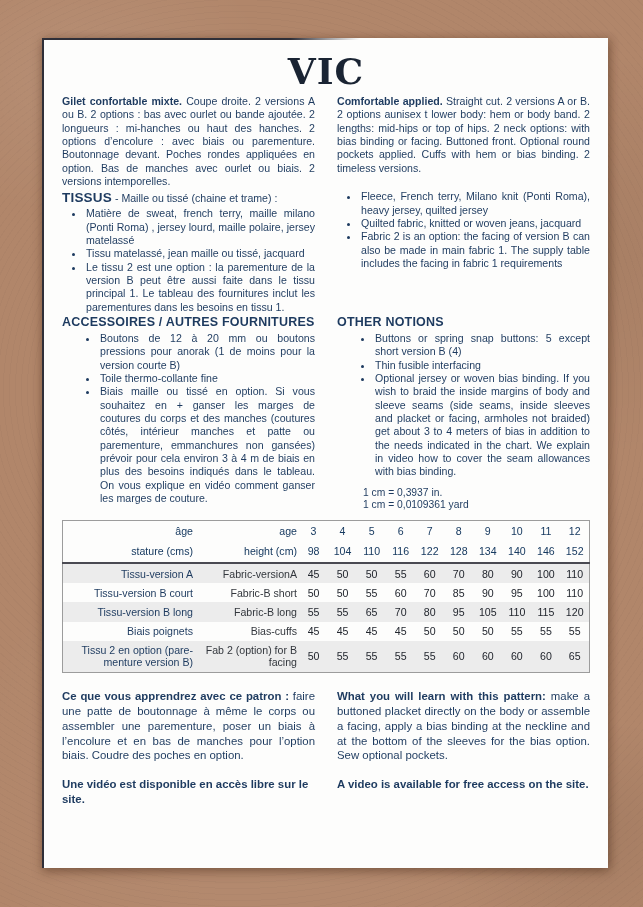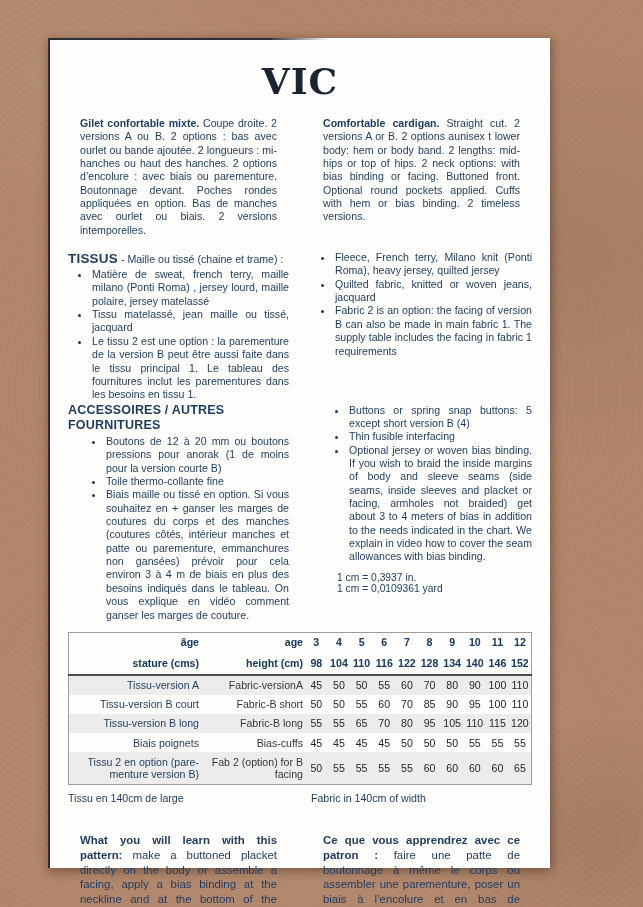--- a/index.html
+++ b/index.html
@@ -8,39 +8,39 @@
     font-family:"Liberation Sans",sans-serif;
     background-color:#b1866a;
     background-image:
       radial-gradient(ellipse 300px 220px at 12% 8%, rgba(255,255,255,.07), transparent 65%),
       radial-gradient(ellipse 420px 320px at 88% 28%, rgba(0,0,0,.06), transparent 65%),
       radial-gradient(ellipse 520px 420px at 45% 85%, rgba(255,255,255,.05), transparent 65%),
       radial-gradient(ellipse 240px 180px at 92% 92%, rgba(0,0,0,.07), transparent 65%),
       repeating-radial-gradient(circle at 37% 43%, rgba(0,0,0,.025) 0 1px, transparent 1px 6px);
   }
   .page{
-    position:absolute;left:48px;top:38px;width:502px;height:830px;
+    position:absolute;left:42px;top:38px;width:566px;height:830px;
     background:#fdfdfc;box-sizing:border-box;
-    padding:23px 18px 10px 18px;
+    padding:13px 18px 10px 18px;
     border-left:2px solid #2f2f38;
     box-shadow:0 4px 10px rgba(60,32,14,.35), 3px 0 8px rgba(60,32,14,.2);
     color:#1d3a5f;
     font-size:10.6px;line-height:1.26;
   }
   .page::before{
     content:"";position:absolute;left:0;top:0;height:2px;width:56%;
     background:linear-gradient(to right,#2f2f38 78%,rgba(47,47,56,0));
   }
   h1.title{
     font-family:"DejaVu Serif","Liberation Serif",serif;
     font-weight:700;font-size:36px;line-height:1;
     text-align:center;margin:2px 0 6px 0;color:#1a2433;letter-spacing:1px;
   }
   .two-col{display:grid;grid-template-columns:1fr 1fr;column-gap:22px;}
-  p{margin:12px;}
+  p{margin:0;}
   .jtext{text-align:justify;}
   .lead{font-weight:700;}
   .sec-row{margin-top:1px;}
   .sec-head{margin-bottom:1px;}
   .sec-title{font-weight:700;font-size:13.5px;letter-spacing:.2px;}
   .sec-title.sm{font-size:12.5px;}
   .sec-sub{font-size:10.6px;}
   ul{margin:1px 0 0 0;padding-left:22px;}
   ul.deep{padding-left:36px;}
   li{text-align:justify;margin:0;padding-left:2px;}
@@ -49,40 +49,40 @@
   
   table.sizes{
     width:100%;border-collapse:collapse;margin-top:10px;
     border:1px solid #9c9c9c;table-layout:fixed;font-size:10.6px;
   }
   table.sizes td{padding:3.5px 2px;vertical-align:middle;}
   td.flabel{width:128px;text-align:right;padding-right:9px;color:#1d3a5f;}
   td.elabel{width:100px;text-align:right;padding-right:8px;color:#33373d;}
   td.val{text-align:center;color:#22262e;}
   td.val.small{font-size:9.2px;letter-spacing:-.2px;}
-  tr.hrow td{font-weight:700;color:#173a60;margin-left:37px;}
+  tr.hrow td{font-weight:400;color:#173a60;margin-left:37px;}
   tr.hrow td.elabel{color:#173a60;}
   thead tr:last-child td{border-bottom:2px solid #4a4a52;}
   tbody tr:nth-child(odd){background:#ececec;}
   tbody tr td{line-height:1.15;}
   .table-note{display:grid;grid-template-columns:1fr 1fr;column-gap:22px;margin-top:7px;font-size:10.6px;}
   
   .learn{margin-top:16px;font-size:11.4px;line-height:1.3;}
   .video{font-weight:700;margin-top:14px;}
 </style>
 </head>
 <body>
 
 <div class="page">
 
   <h1 class="title">VIC</h1>
 
   <div class="two-col">
     <p class="jtext" lang="fr"><span class="lead">Gilet confortable mixte.</span><span> Coupe droite. 2 versions A ou B. 2 options : bas avec ourlet ou bande ajoutée. 2 longueurs : mi-hanches ou haut des hanches. 2 options d’encolure : avec biais ou parementure. Boutonnage devant. Poches rondes appliquées en option. Bas de manches avec ourlet ou biais. 2 versions intemporelles.</span></p>
-    <p class="jtext" lang="en"><span class="lead">Comfortable cardigan.</span><span> Straight cut. 2 versions A or B. 2 options aunisex t lower body: hem or body band. 2 lengths: mid-hips or top of hips. 2 neck options: with bias binding or facing. Buttoned front. Optional round pockets applied. Cuffs with hem or bias binding. 2 timeless versions.</span></p>
+    <p class="jtext" lang="en"><span class="lead">Comfortable applied.</span><span> Straight cut. 2 versions A or B. 2 options aunisex t lower body: hem or body band. 2 lengths: mid-hips or top of hips. 2 neck options: with bias binding or facing. Buttoned front. Optional round pockets applied. Cuffs with hem or bias binding. 2 timeless versions.</span></p>
   </div>
 
   <div class="two-col sec-row">
     <div>
       <div class="sec-head"><span class="sec-title">TISSUS</span><span class="sec-sub"> - Maille ou tissé (chaine et trame) :</span></div>
       <ul lang="fr">
         <li>Matière de sweat, french terry, maille milano (Ponti Roma) , jersey lourd, maille polaire, jersey matelassé</li>
         <li>Tissu matelassé, jean maille ou tissé, jacquard</li>
         <li>Le tissu 2 est une option : la parementure de la version B peut être aussi faite dans le tissu principal 1. Le tableau des fournitures inclut les parementures dans les besoins en tissu 1.</li>
       </ul>
@@ -99,20 +99,21 @@
   <div class="two-col sec-row">
     <div>
       <div class="sec-head"><span class="sec-title sm">ACCESSOIRES / AUTRES FOURNITURES</span></div>
       <ul class="deep" lang="fr">
         <li>Boutons de 12 à 20 mm ou boutons pressions pour anorak (1 de moins pour la version courte B)</li>
         <li>Toile thermo-collante fine</li>
         <li>Biais maille ou tissé en option. Si vous souhaitez en + ganser les marges de coutures du corps et des manches (coutures côtés, intérieur manches et patte ou parementure, emmanchures non gansées) prévoir pour cela environ 3 à 4 m de biais en plus des besoins indiqués dans le tableau. On vous explique en vidéo comment ganser les marges de couture.</li>
       </ul>
     </div>
     <div>
+      <div class="sec-head"><span class="sec-title sm">OTHER NOTIONS</span></div>
       <ul class="deep" lang="en">
         <li>Buttons or spring snap buttons: 5 except short version B (4)</li>
         <li>Thin fusible interfacing</li>
         <li>Optional jersey or woven bias binding. If you wish to braid the inside margins of body and sleeve seams (side seams, inside sleeves and placket or facing, armholes not braided) get about 3 to 4 meters of bias in addition to the needs indicated in the chart. We explain in video how to cover the seam allowances with bias binding.</li>
       </ul>
       <div class="conv">
         <div>1 cm = 0,3937 in.</div>
         <div>1 cm = 0,0109361 yard</div>
       </div>
     </div>
@@ -216,29 +217,25 @@
           <td class="val">55</td>
           <td class="val">60</td>
           <td class="val">60</td>
           <td class="val">60</td>
           <td class="val">60</td>
           <td class="val">65</td>
         </tr>
       </tbody>
   </table>
 
-  <div class="table-note">
-    <div>Tissu en 140cm de large</div>
-    <div>Fabric in 140cm of width</div>
-  </div>
 
   <div class="two-col learn">
+    <div>
+      <p class="jtext" lang="fr"><span class="lead">Ce que vous apprendrez avec ce patron :</span><span> faire une patte de boutonnage à même le corps ou assembler une parementure, poser un biais à l’encolure et en bas de manches pour l’option biais. Coudre des poches en option.</span></p>
+      <p class="video">Une vidéo est disponible en accès libre sur le site.</p>
+    </div>
     <div>
       <p class="jtext" lang="en"><span class="lead">What you will learn with this pattern:</span><span> make a buttoned placket directly on the body or assemble a facing, apply a bias binding at the neckline and at the bottom of the sleeves for the bias option. Sew optional pockets.</span></p>
       <p class="video">A video is available for free access on the site.</p>
     </div>
-    <div>
-      <p class="jtext" lang="fr"><span class="lead">Ce que vous apprendrez avec ce patron :</span><span> faire une patte de boutonnage à même le corps ou assembler une parementure, poser un biais à l’encolure et en bas de manches pour l’option biais. Coudre des poches en option.</span></p>
-      <p class="video">Une vidéo est disponible en accès libre sur le site.</p>
-    </div>
   </div>
 
 </div>
 
 </body></html>

